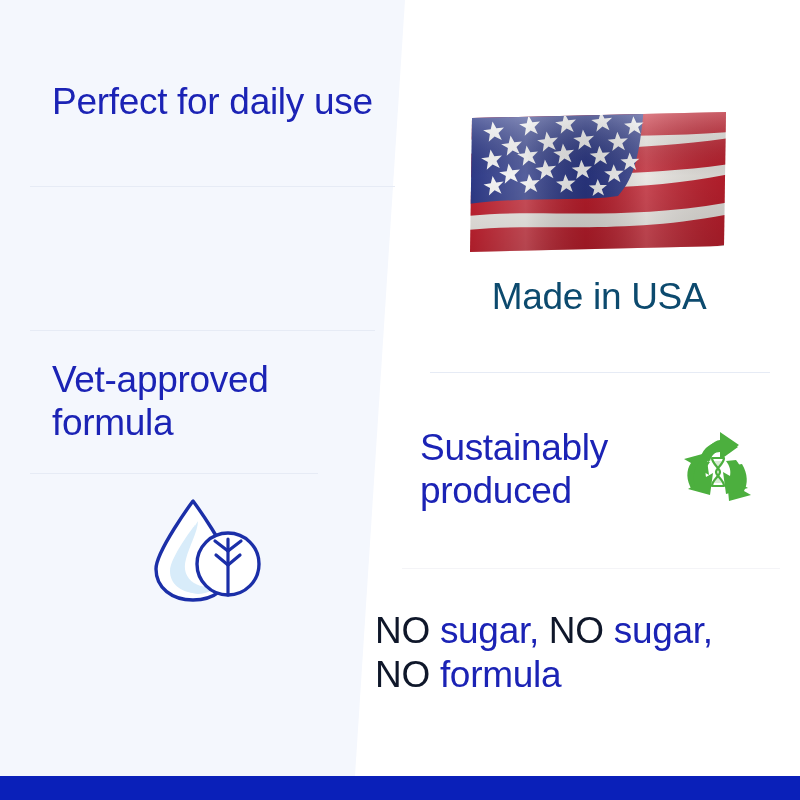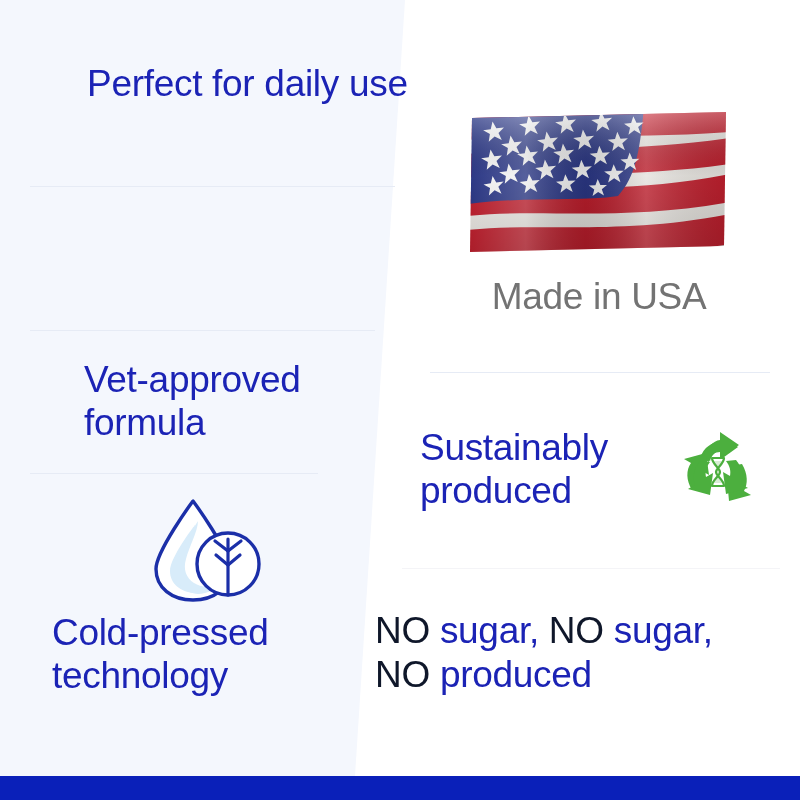--- a/index.html
+++ b/index.html
@@ -59,23 +59,23 @@
   .divider {
     position: absolute;
     height: 1px;
     background: #e6ebf5;
   }
   .divider.faint {
     background: #f0f0f2;
   }
 
   
-  #left-item-0 { left: 52px; top: 62px;  width: 345px; margin-left: 35px; }
+  #left-item-0 { left: 52px; top: 80px;  width: 345px; }
   #left-item-1 { left: 52px; top: 214px; width: 345px; }
-  #left-item-2 { left: 52px; top: 358px; width: 330px; margin-left: 32px; }
+  #left-item-2 { left: 52px; top: 358px; width: 330px; }
   #left-item-3 { left: 52px; top: 611px; width: 300px; }
 
   #left-div-0 { left: 30px; top: 186px; width: 365px; }
   #left-div-1 { left: 30px; top: 330px; width: 345px; }
   #left-div-2 { left: 30px; top: 473px; width: 288px; }
 
   
   #droplet-icon {
     position: absolute;
     left: 148px;
@@ -94,21 +94,21 @@
     overflow: hidden;
   }
   #flag-svg { display: block; width: 262px; height: 146px; }
 
   #made-in-usa {
     position: absolute;
     left: 468px;
     top: 276px;
     width: 262px;
     text-align: center;
-    color: #737373;
+    color: #0c4a6e;
     font-size: 37px;
     line-height: 1.15;
     letter-spacing: -0.3px;
   }
 
   #right-div-0 { left: 430px; top: 372px; width: 340px; }
   #right-div-1 { left: 402px; top: 568px; width: 378px; background: #f4f4f7; }
 
   #sustainably-text {
     position: absolute;
@@ -174,21 +174,20 @@
 
       <line x1="80" y1="44" x2="80" y2="100" stroke="#1b2fa8" stroke-width="3.2" stroke-linecap="round"></line>
 
       <line x1="80" y1="56" x2="67" y2="46" stroke="#1b2fa8" stroke-width="3.2" stroke-linecap="round"></line>
       <line x1="80" y1="56" x2="93" y2="46" stroke="#1b2fa8" stroke-width="3.2" stroke-linecap="round"></line>
       <line x1="80" y1="70" x2="68" y2="60" stroke="#1b2fa8" stroke-width="3.2" stroke-linecap="round"></line>
       <line x1="80" y1="70" x2="92" y2="60" stroke="#1b2fa8" stroke-width="3.2" stroke-linecap="round"></line>
     </svg>
   </div>
 
-  <div class="feature-text" id="left-item-3">Cold-pressed technology</div>
 
   <div id="flag-wrap">
     <svg id="flag-svg" viewBox="0 0 262 146" xmlns="http://www.w3.org/2000/svg">
       <defs>
         <linearGradient id="shade" x1="0" y1="0" x2="0" y2="1">
           <stop offset="0%" stop-color="#ffffff" stop-opacity="0.30"></stop>
           <stop offset="45%" stop-color="#000000" stop-opacity="0.05"></stop>
           <stop offset="100%" stop-color="#000000" stop-opacity="0.16"></stop>
         </linearGradient>
         <linearGradient id="wave" x1="0" y1="0" x2="1" y2="0">
@@ -282,18 +281,18 @@
       </g>
 
       <path d="M36 28 L48 28 C48 34 40 38 40 42 C40 46 48 50 48 56 L36 56 C36 50 44 46 44 42 C44 38 36 34 36 28 Z" fill="#ffffff" stroke="#4caf3e" stroke-width="2.2" stroke-linejoin="round"></path>
       <path d="M38 31 L46 31 C46 35 40.5 39 40.5 42 C40.5 45 46 49 46 53 L38 53 C38 49 43.5 45 43.5 42 C43.5 39 38 35 38 31 Z" fill="#4caf3e" opacity="0.22"></path>
     </svg>
   </div>
 
   <div class="divider faint" id="right-div-1"></div>
 
   <div id="no-claims">
-    <span class="no">NO</span><span> sugar, </span><span class="no">NO</span><span> sugar,</span><br><span class="no">NO</span><span> produced</span>
+    <span class="no">NO</span><span> sugar, </span><span class="no">NO</span><span> sugar,</span><br><span class="no">NO</span><span> formula</span>
   </div>
 
   <div class="bottom-bar"></div>
 
 </div>
 
 </body></html>

